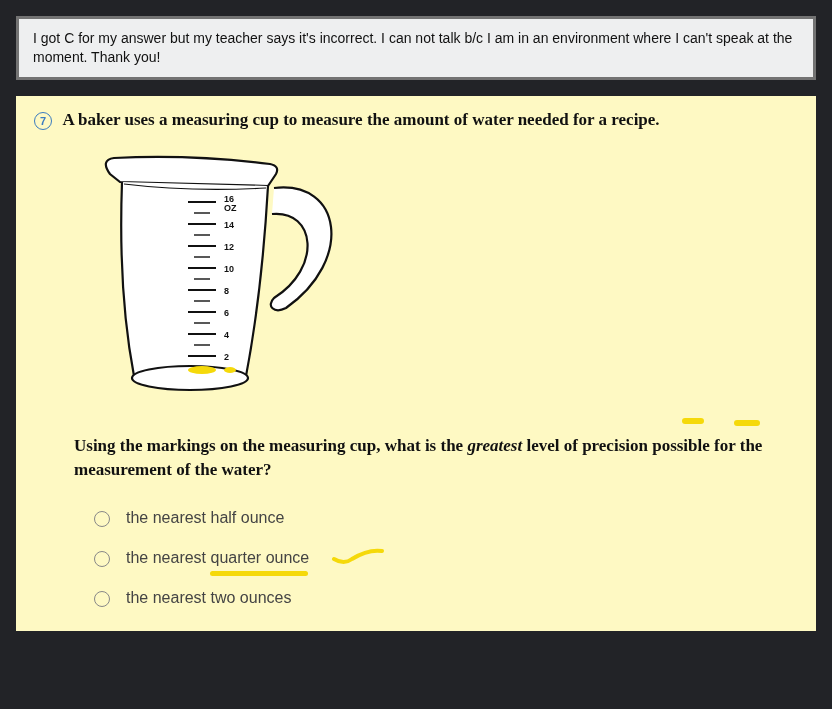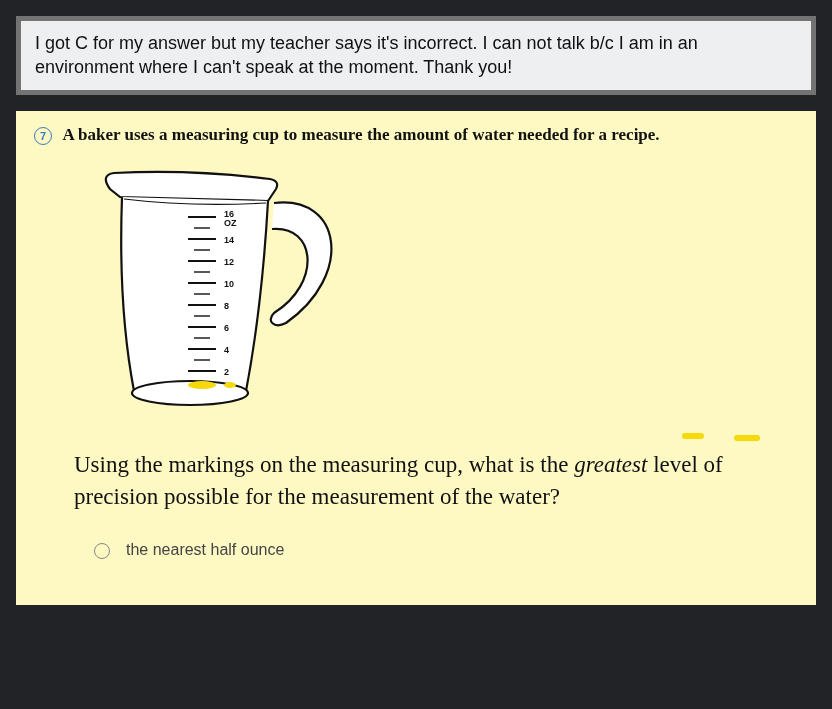--- a/index.html
+++ b/index.html
@@ -6,23 +6,23 @@
   body {
     background: #222327;
     font-family: Arial, Helvetica, sans-serif;
     width: 832px;
     height: 709px;
     overflow: hidden;
     padding: 16px;
   }
   .message-box {
     background: #eeeff0;
-    border: 5px solid #737373;
+    border: 3px solid #737373;
     padding: 10px 14px;
-    font-size: 18px;
+    font-size: 14px;
     line-height: 1.35;
     color: #111;
     margin-bottom: 16px;
   }
   .question-card {
     background: #fef9c3;
     padding: 14px 18px 24px 18px;
     position: relative;
   }
   .qnum {
@@ -46,22 +46,22 @@
     font-family: Georgia, 'Times New Roman', serif;
     font-size: 17px;
     font-weight: bold;
     color: #111;
   }
   .cup-wrap {
     margin: 22px 0 18px 36px;
   }
   .subq {
     font-family: Georgia, 'Times New Roman', serif;
-    font-size: 23px;
-    font-weight: normal;
+    font-size: 17px;
+    font-weight: bold;
     color: #111;
     margin: 0 0 28px 40px;
     line-height: 1.4;
   }
   .subq .em { font-style: italic; }
   .options {
     margin-left: 60px;
   }
   .opt {
     display: flex;
@@ -162,14 +162,26 @@
     
     <div class="hl" style="top:-16px; left:608px; width:22px; height:6px;"></div>
     <div class="hl" style="top:-14px; left:660px; width:26px; height:6px;"></div>
   </div>
 
   <div class="options">
     <div class="opt">
       <span class="radio"></span>
       <span>the nearest half ounce</span>
     </div>
+    <div class="opt">
+      <span class="radio"></span>
+      <span>the nearest quarter ounce</span>
+      <div class="underline-hl" style="left:116px; top:22px; width:98px;"></div>
+      <svg class="check-mark" style="left:236px; top:-2px;" width="56" height="22">
+        <path d="M 4 12 Q 14 18 22 12 Q 38 2 52 4" stroke="#f5d90a" stroke-width="4" fill="none" stroke-linecap="round"></path>
+      </svg>
+    </div>
+    <div class="opt" style="margin-bottom:0;">
+      <span class="radio"></span>
+      <span>the nearest two ounces</span>
+    </div>
   </div>
 </div>
 
 </body></html>

